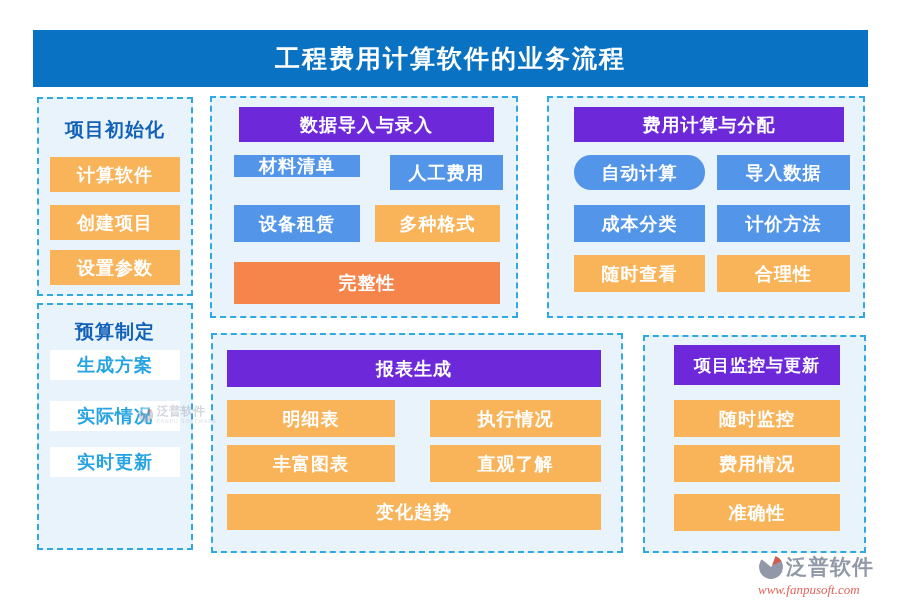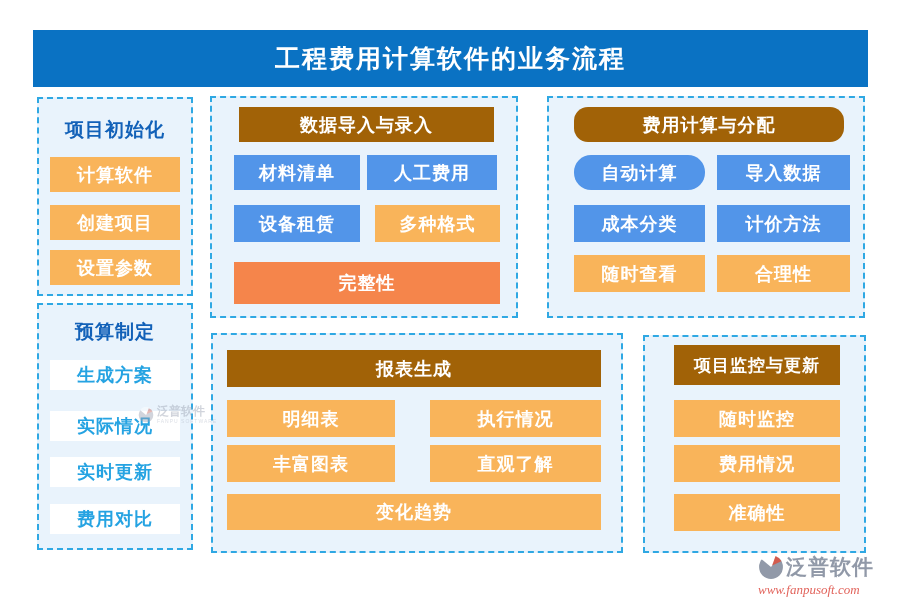--- a/index.html
+++ b/index.html
@@ -30,37 +30,37 @@
   .box-label {
     position: absolute;
     left: 0; width: 100%;
     text-align: center;
     color: #1261B8;
     font-size: 19px; font-weight: bold;
     letter-spacing: 1px;
   }
   .teal-header {
     position: absolute;
-    background: #a16207;
+    background: #6d28d9;
     color: #ffffff;
     display: flex; align-items: center; justify-content: center;
     font-size: 18px; font-weight: bold;
     letter-spacing: 1px;
   }
   .btn {
     position: absolute;
     display: flex; align-items: center; justify-content: center;
     font-size: 18px; font-weight: bold;
     letter-spacing: 1px;
     color: #ffffff;
   }
   .btn.blue { background: #5295E9; }
   .btn.orange { background: #F9B45A; }
   .btn.deep-orange { background: #F5854B; }
-  .btn.white { background: #ffffff; color: #25A3E2; margin-top: 10px; }
+  .btn.white { background: #ffffff; color: #25A3E2; }
 
   
   .watermark {
     position: absolute;
     left: 138px; top: 405px;
     width: 70px;
     opacity: 0.45;
     display: flex; align-items: flex-start; gap: 3px;
     pointer-events: none;
   }
@@ -105,34 +105,33 @@
     <div class="btn orange" style="left:11px; top:58px; width:130px; height:35px;">计算软件</div>
     <div class="btn orange" style="left:11px; top:106px; width:130px; height:35px;">创建项目</div>
     <div class="btn orange" style="left:11px; top:151px; width:130px; height:35px;">设置参数</div>
   </div>
 
   <div class="box" style="left:37px; top:303px; width:156px; height:247px;">
     <div class="box-label" style="top:14px;">预算制定</div>
     <div class="btn white" style="left:11px; top:45px; width:130px; height:30px;">生成方案</div>
     <div class="btn white" style="left:11px; top:96px; width:130px; height:30px;">实际情况</div>
     <div class="btn white" style="left:11px; top:142px; width:130px; height:30px;">实时更新</div>
-    <div class="btn white" style="left:11px; top:189px; width:130px; height:30px;">费用对比</div>
   </div>
 
   <div class="box" style="left:210px; top:96px; width:308px; height:222px;">
     <div class="teal-header" style="left:27px; top:9px; width:255px; height:35px;">数据导入与录入</div>
-    <div class="btn blue" style="left:22px; top:57px; width:126px; height:35px;">材料清单</div>
-    <div class="btn blue" style="left:155px; top:57px; width:130px; height:35px;">人工费用</div>
+    <div class="btn blue" style="left:22px; top:57px; width:126px; height:22px;">材料清单</div>
+    <div class="btn blue" style="left:178px; top:57px; width:113px; height:35px;">人工费用</div>
     <div class="btn blue" style="left:22px; top:107px; width:126px; height:37px;">设备租赁</div>
     <div class="btn orange" style="left:163px; top:107px; width:125px; height:37px;">多种格式</div>
     <div class="btn deep-orange" style="left:22px; top:164px; width:266px; height:42px;">完整性</div>
   </div>
 
   <div class="box" style="left:547px; top:96px; width:318px; height:222px;">
-    <div class="teal-header" style="left:25px; top:9px; width:270px; height:35px;border-radius:14px;">费用计算与分配</div>
+    <div class="teal-header" style="left:25px; top:9px; width:270px; height:35px;">费用计算与分配</div>
     <div class="btn blue" style="left:25px; top:57px; width:131px; height:35px;border-radius:17px;">自动计算</div>
     <div class="btn blue" style="left:168px; top:57px; width:133px; height:35px;">导入数据</div>
     <div class="btn blue" style="left:168px; top:107px; width:133px; height:37px;">计价方法</div>
     <div class="btn blue" style="left:25px; top:107px; width:131px; height:37px;">成本分类</div>
     <div class="btn orange" style="left:25px; top:157px; width:131px; height:37px;">随时查看</div>
     <div class="btn orange" style="left:168px; top:157px; width:133px; height:37px;">合理性</div>
   </div>
 
   <div class="box" style="left:643px; top:335px; width:223px; height:218px;">
     <div class="teal-header" style="left:29px; top:8px; width:166px; height:40px; font-size:17px;">项目监控与更新</div>

